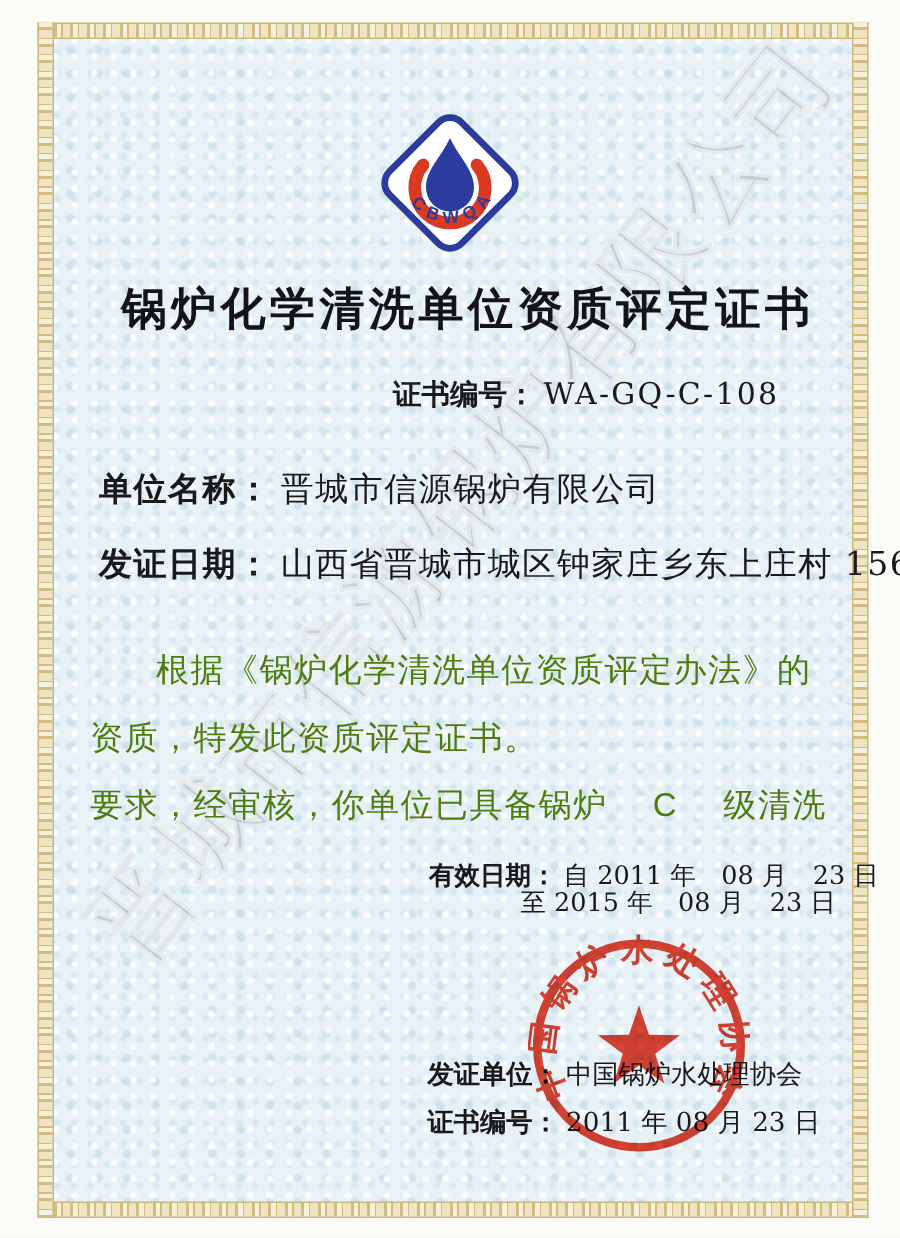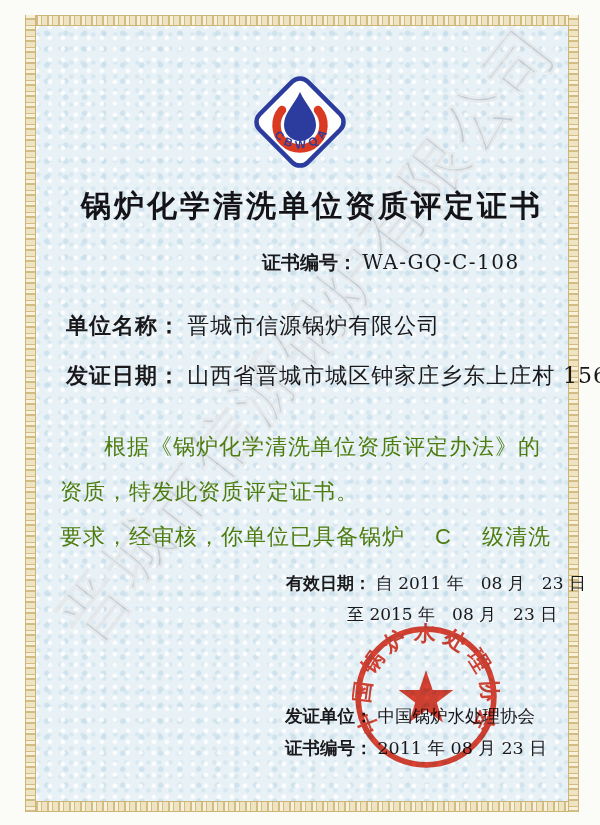--- a/index.html
+++ b/index.html
@@ -74,21 +74,21 @@
 
   .para{
     position:absolute;left:60px;top:424px;width:484px;
     font-size:22px;line-height:45px;letter-spacing:1px;
     font-family:"Liberation Sans",sans-serif;color:#4d7c0f;
     white-space:nowrap;
   }
   .para .line1{text-indent:44px;}
 
   .valid1{left:286px;top:572px;font-size:17px;}
-  .valid2{left:347px;top:603px;font-size:17px;}
+  .valid2{left:347px;top:590px;font-size:17px;}
   .lbl-b{font-weight:700;font-family:"Liberation Serif",serif;}
   .date-val{font-family:"DejaVu Serif",serif;}
 
   .issuer{left:285px;top:704px;font-size:17.5px;}
   .issdate{left:285px;top:736px;font-size:17.5px;}
 
   .seal{
     position:absolute;left:352px;top:623px;width:148px;height:148px;
     z-index:4;mix-blend-mode:multiply;opacity:.92;
   }

